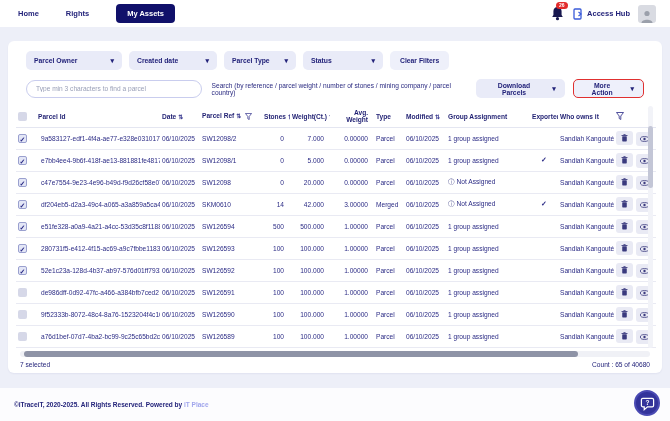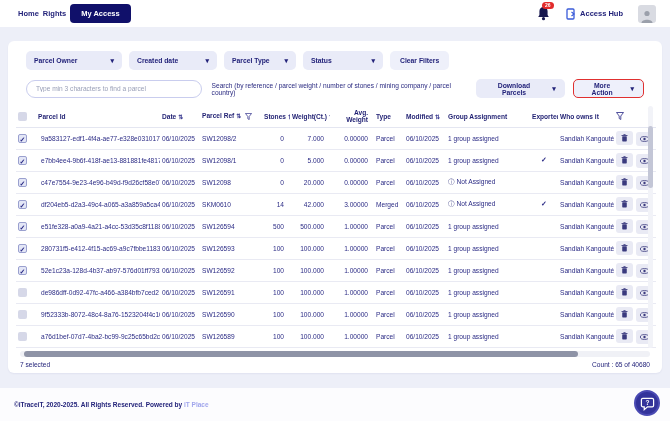--- a/index.html
+++ b/index.html
@@ -6,23 +6,23 @@
   html,body { width:670px; height:421px; }
   body {
     font-family:"Liberation Sans", sans-serif;
     background:#edeff8;
     position:relative;
     overflow:hidden;
     color:#23237a;
   }
   
   .topbar { height:27px; background:#ffffff; display:flex; align-items:center; padding:0 14px 0 18px; }
-  .nav-item { font-size:7.5px; font-weight:bold; color:#23237a; margin-right:4px; cursor:pointer; }
+  .nav-item { font-size:7.5px; font-weight:bold; color:#23237a; margin-right:27px; cursor:pointer; }
   .nav-item.active { background:#10106a; color:#ffffff; padding:5px 11px; border-radius:4px; margin-right:0; }
-  .topbar-right { margin-left:auto; display:flex; align-items:center; gap:15px; }
+  .topbar-right { margin-left:auto; display:flex; align-items:center; gap:8px; }
   .bell-wrap { position:relative; width:14px; height:15px; }
   .badge { position:absolute; top:-4px; left:5px; background:#e22b2b; color:#fff; font-size:5px;
            font-weight:bold; border-radius:6px; padding:1px 3px; line-height:1; }
   .access-hub { display:flex; align-items:center; gap:4px; font-size:7.5px; font-weight:bold; color:#23237a; cursor:pointer; }
   .avatar { width:18px; height:18px; border-radius:3px; background:#d9dbe2; overflow:hidden;
             display:flex; align-items:flex-end; justify-content:center; }
   
   .card { margin:14px 8px 12px; background:#ffffff; border-radius:6px; padding:10px 6px 4px;
           height:332px; position:relative; box-shadow:0 1px 2px rgba(40,40,120,.06); }
   .filter-row { display:flex; gap:7px; margin:0 12px 9px; }
@@ -79,21 +79,21 @@
               background:#33339b; border:2px solid #4a4ab3; display:flex; align-items:center;
               justify-content:center; cursor:pointer; }
   svg { display:block; }
 </style>
 </head>
 <body>
 
 <header class="topbar">
   <span class="nav-item">Home</span>
   <span class="nav-item">Rights</span>
-  <span class="nav-item active">My Access</span>
+  <span class="nav-item active">My Assets</span>
   <div class="topbar-right">
     <div class="bell-wrap">
       <svg width="13" height="15" viewBox="0 0 14 16">
         <path d="M7 1 C4.3 1 2.6 3 2.6 5.6 L2.6 9.5 L1.3 11.8 L12.7 11.8 L11.4 9.5 L11.4 5.6 C11.4 3 9.7 1 7 1 Z" fill="#18184f"></path>
         <circle cx="7" cy="13.6" r="1.7" fill="#18184f"></circle>
       </svg>
       <span class="badge">26</span>
     </div>
     <div class="access-hub">
       <svg width="10" height="12" viewBox="0 0 10 12">

